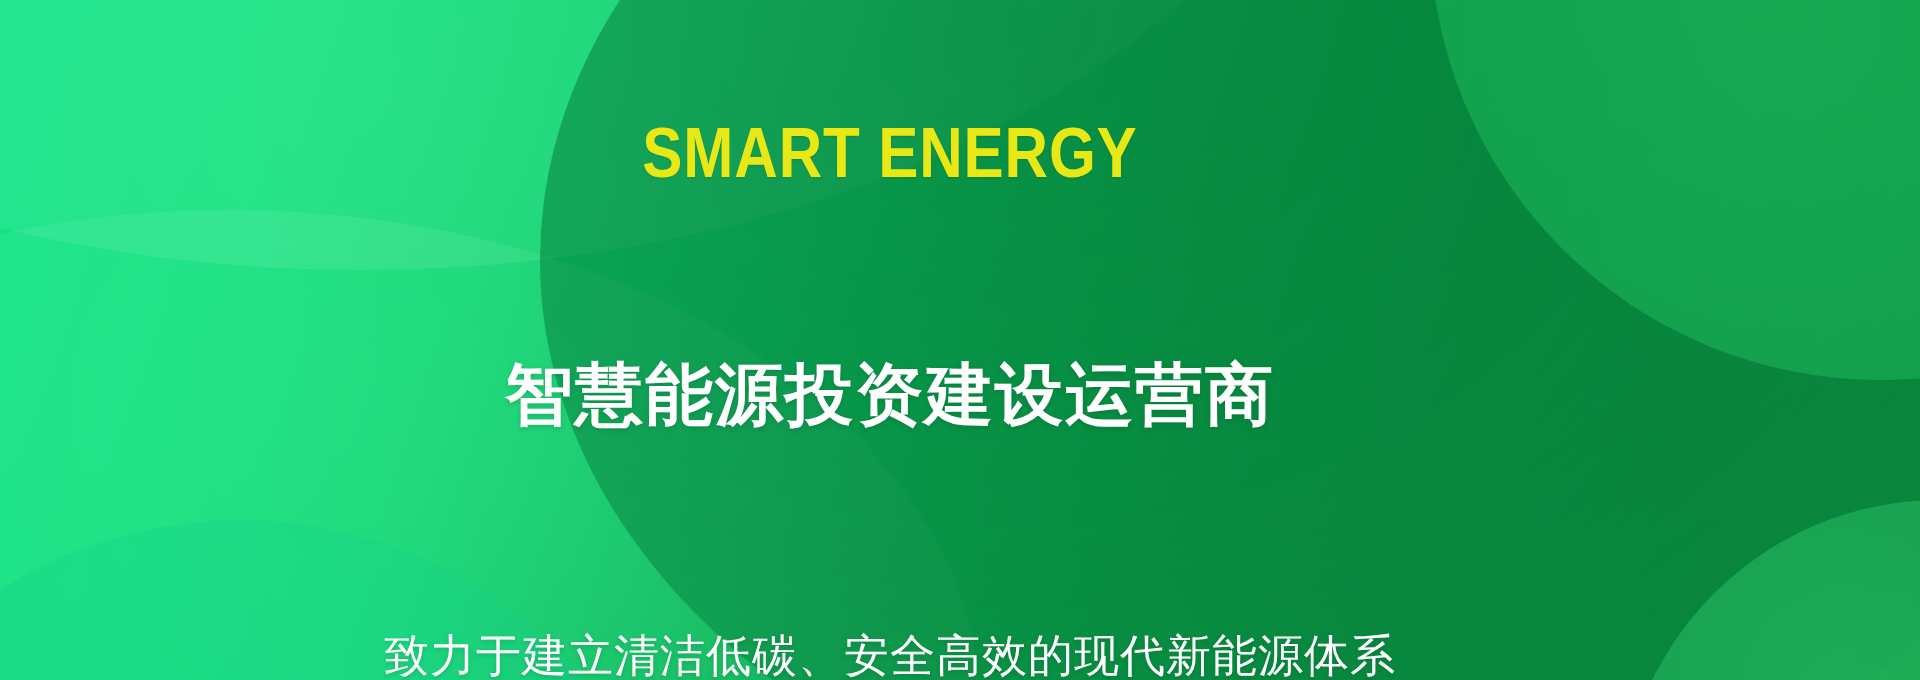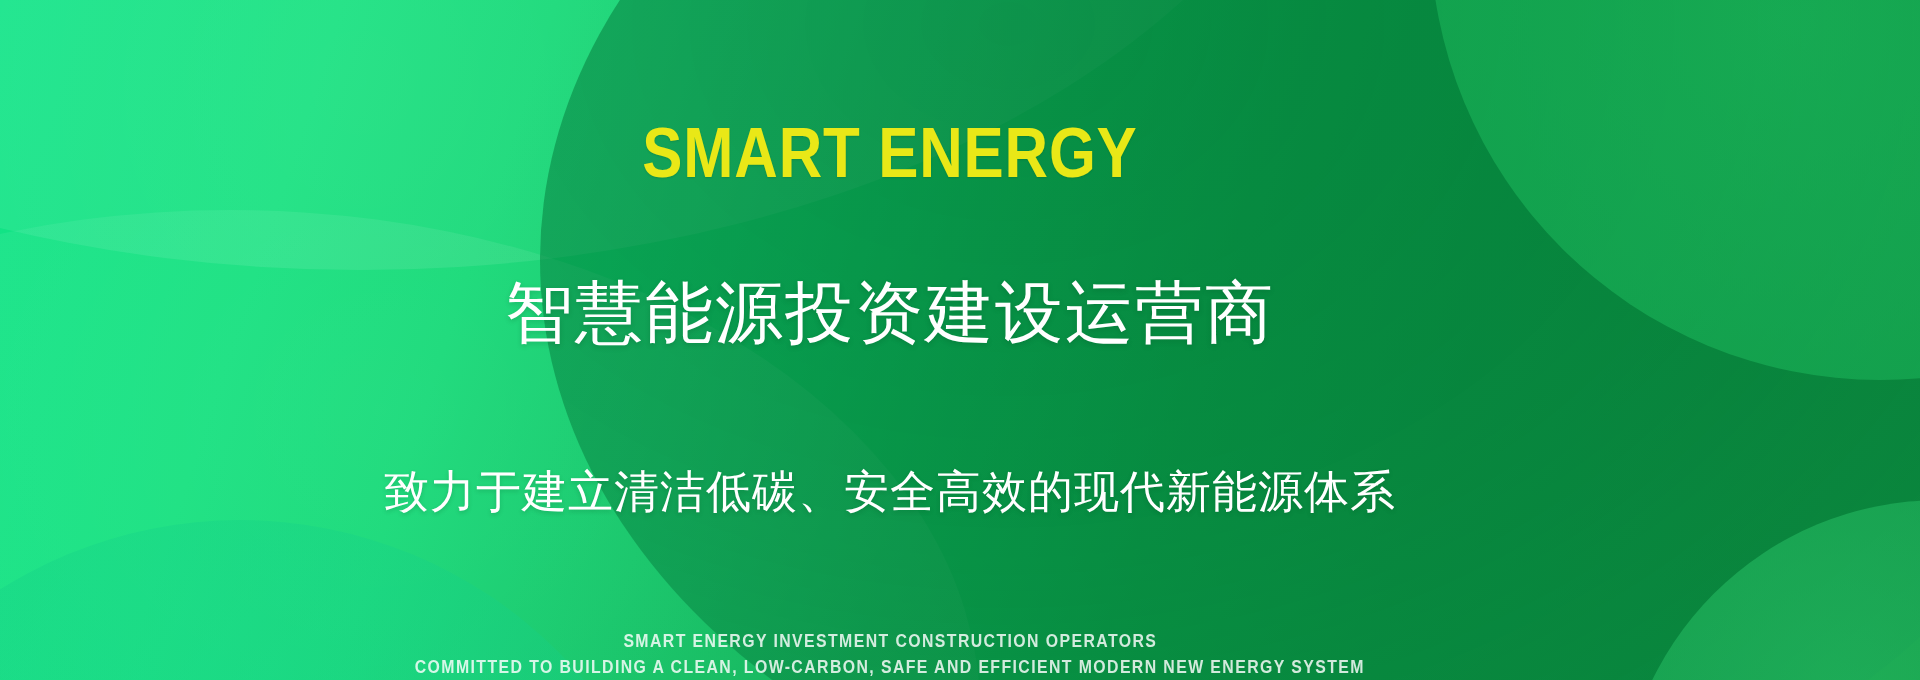--- a/index.html
+++ b/index.html
@@ -141,21 +141,21 @@
     transform-origin: center;
     white-space: nowrap;
     text-shadow: 0 1px 2px rgba(0, 60, 25, 0.18);
   }
 
   .title-cn {
     margin-top: 2px;
     font-family: "DejaVu Sans", "Liberation Sans", sans-serif;
     font-size: 68px;
     line-height: 1.08;
-    font-weight: 400;
+    font-weight: 700;
     letter-spacing: 2px;
     color: #FFFFFF;
     white-space: nowrap;
     text-shadow: 0 2px 5px rgba(0, 70, 32, 0.22);
   }
 
   .subtitle-cn {
     margin-top: 32px;
     font-family: "DejaVu Sans", "Liberation Sans", sans-serif;
     font-size: 45px;
@@ -201,19 +201,15 @@
   </div>
 
   <div class="content">
 
     <div class="title-en">SMART ENERGY</div>
 
     <div class="title-cn">智慧能源投资建设运营商</div>
 
     <div class="subtitle-cn">致力于建立清洁低碳、安全高效的现代新能源体系</div>
 
-    <div class="caption-block">
-      <div class="caption">SMART ENERGY INVESTMENT CONSTRUCTION OPERATORS</div>
-      <div class="caption">COMMITTED TO BUILDING A CLEAN, LOW-CARBON, SAFE AND EFFICIENT MODERN NEW ENERGY SYSTEM</div>
-    </div>
 
   </div>
 </div>
 
 </body></html>

